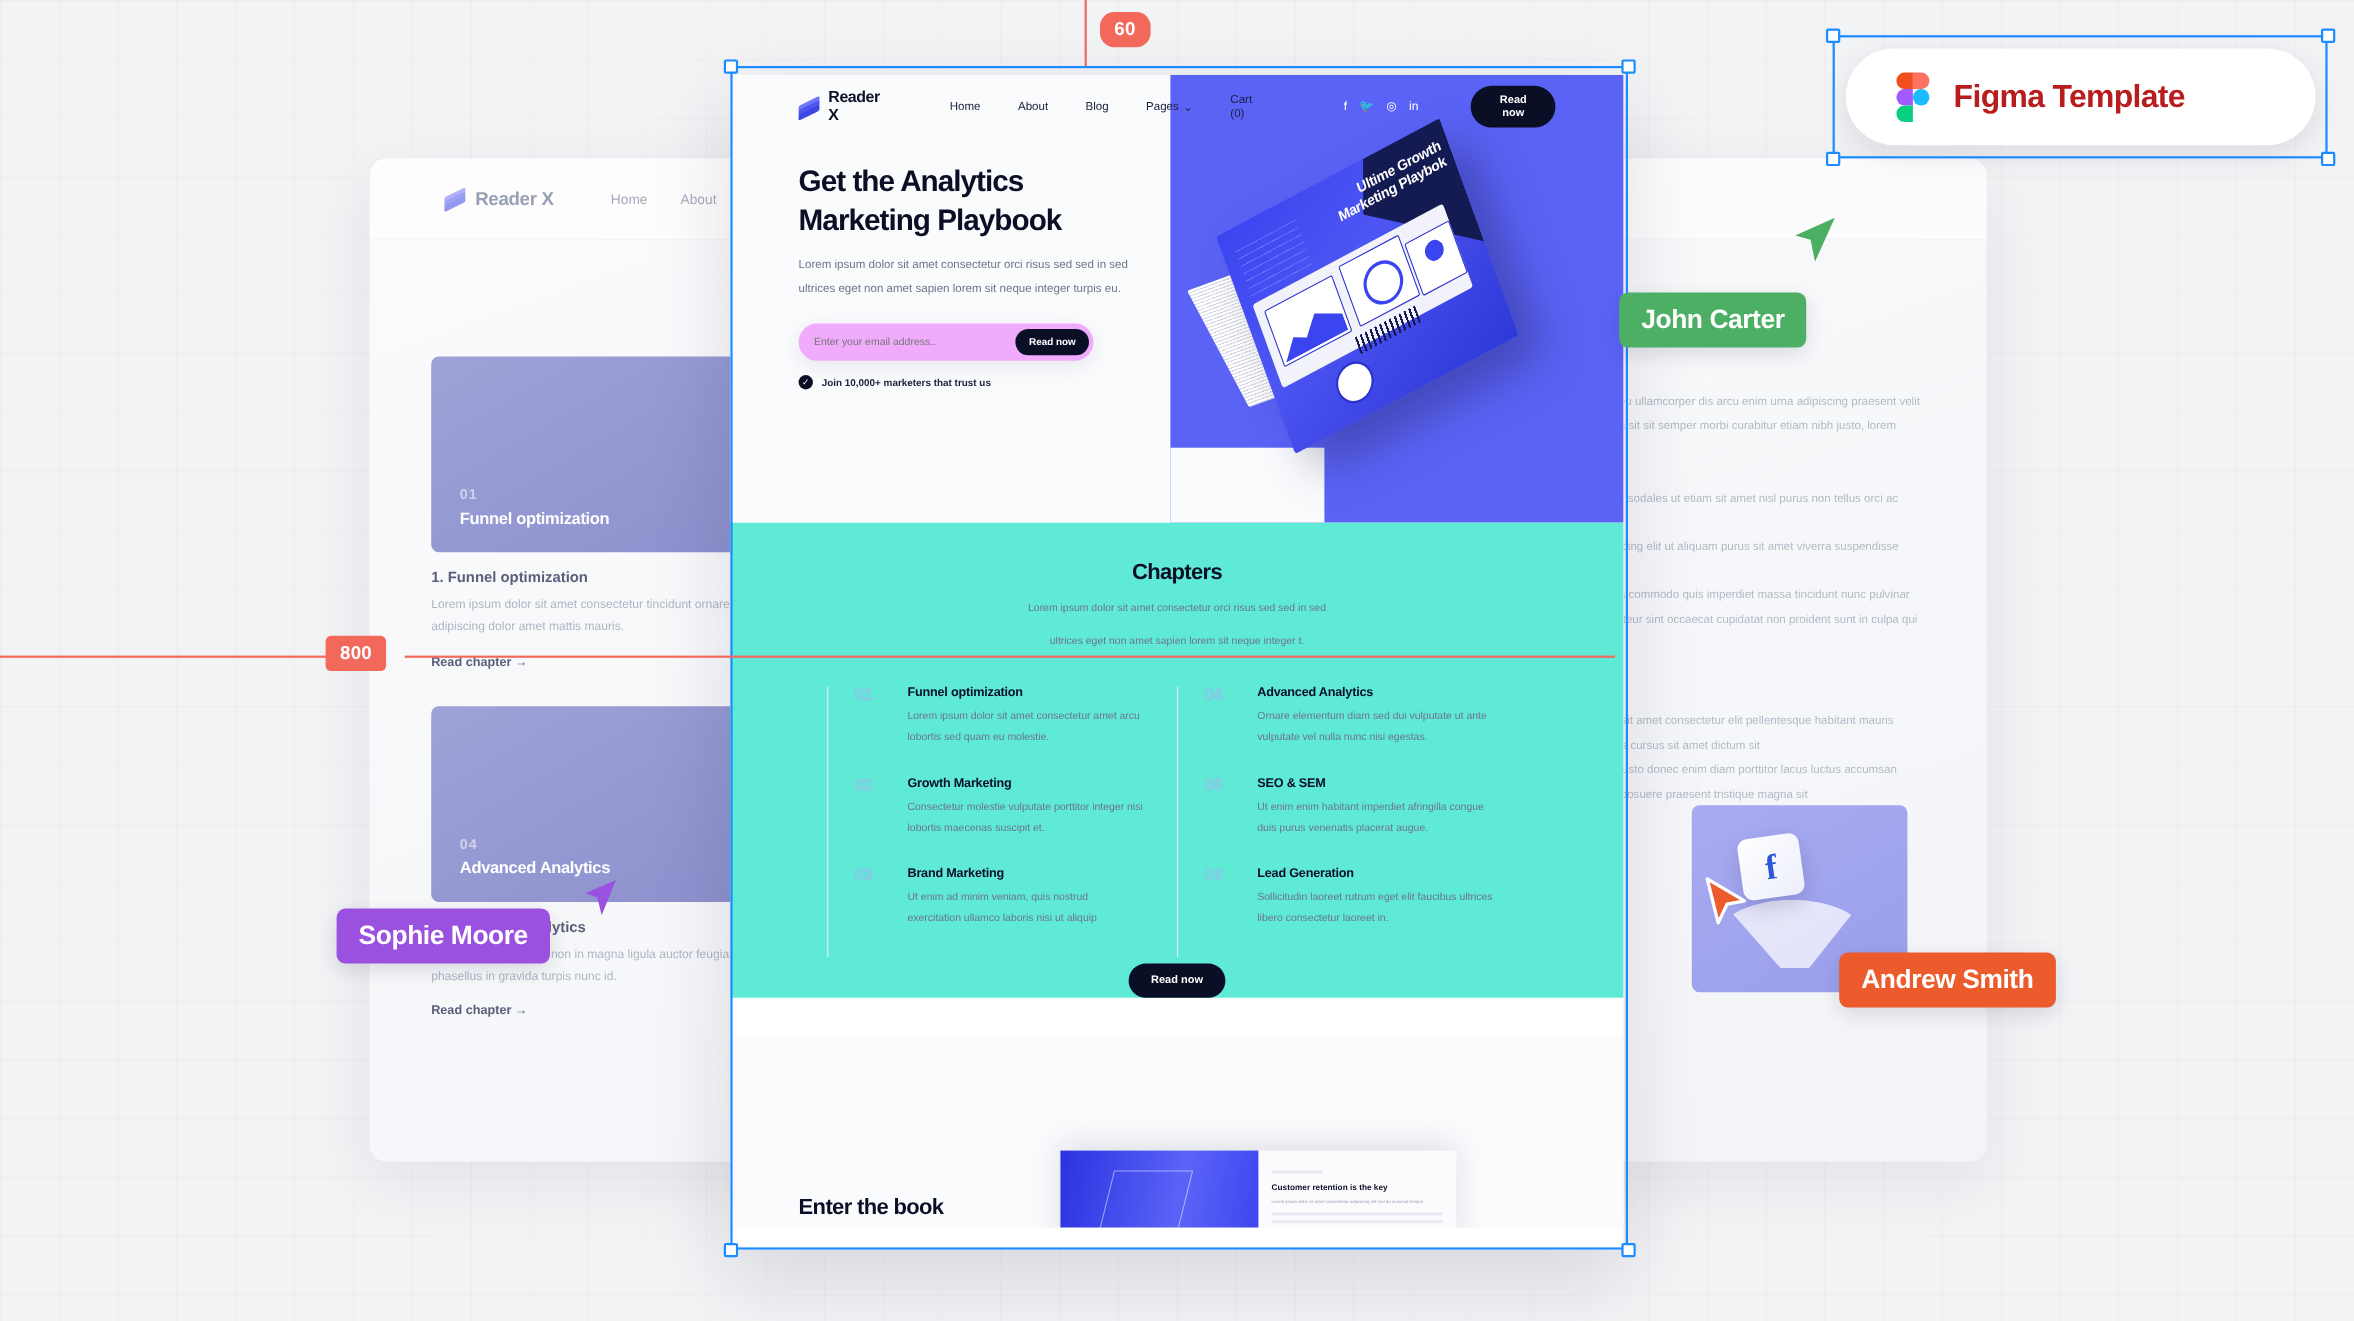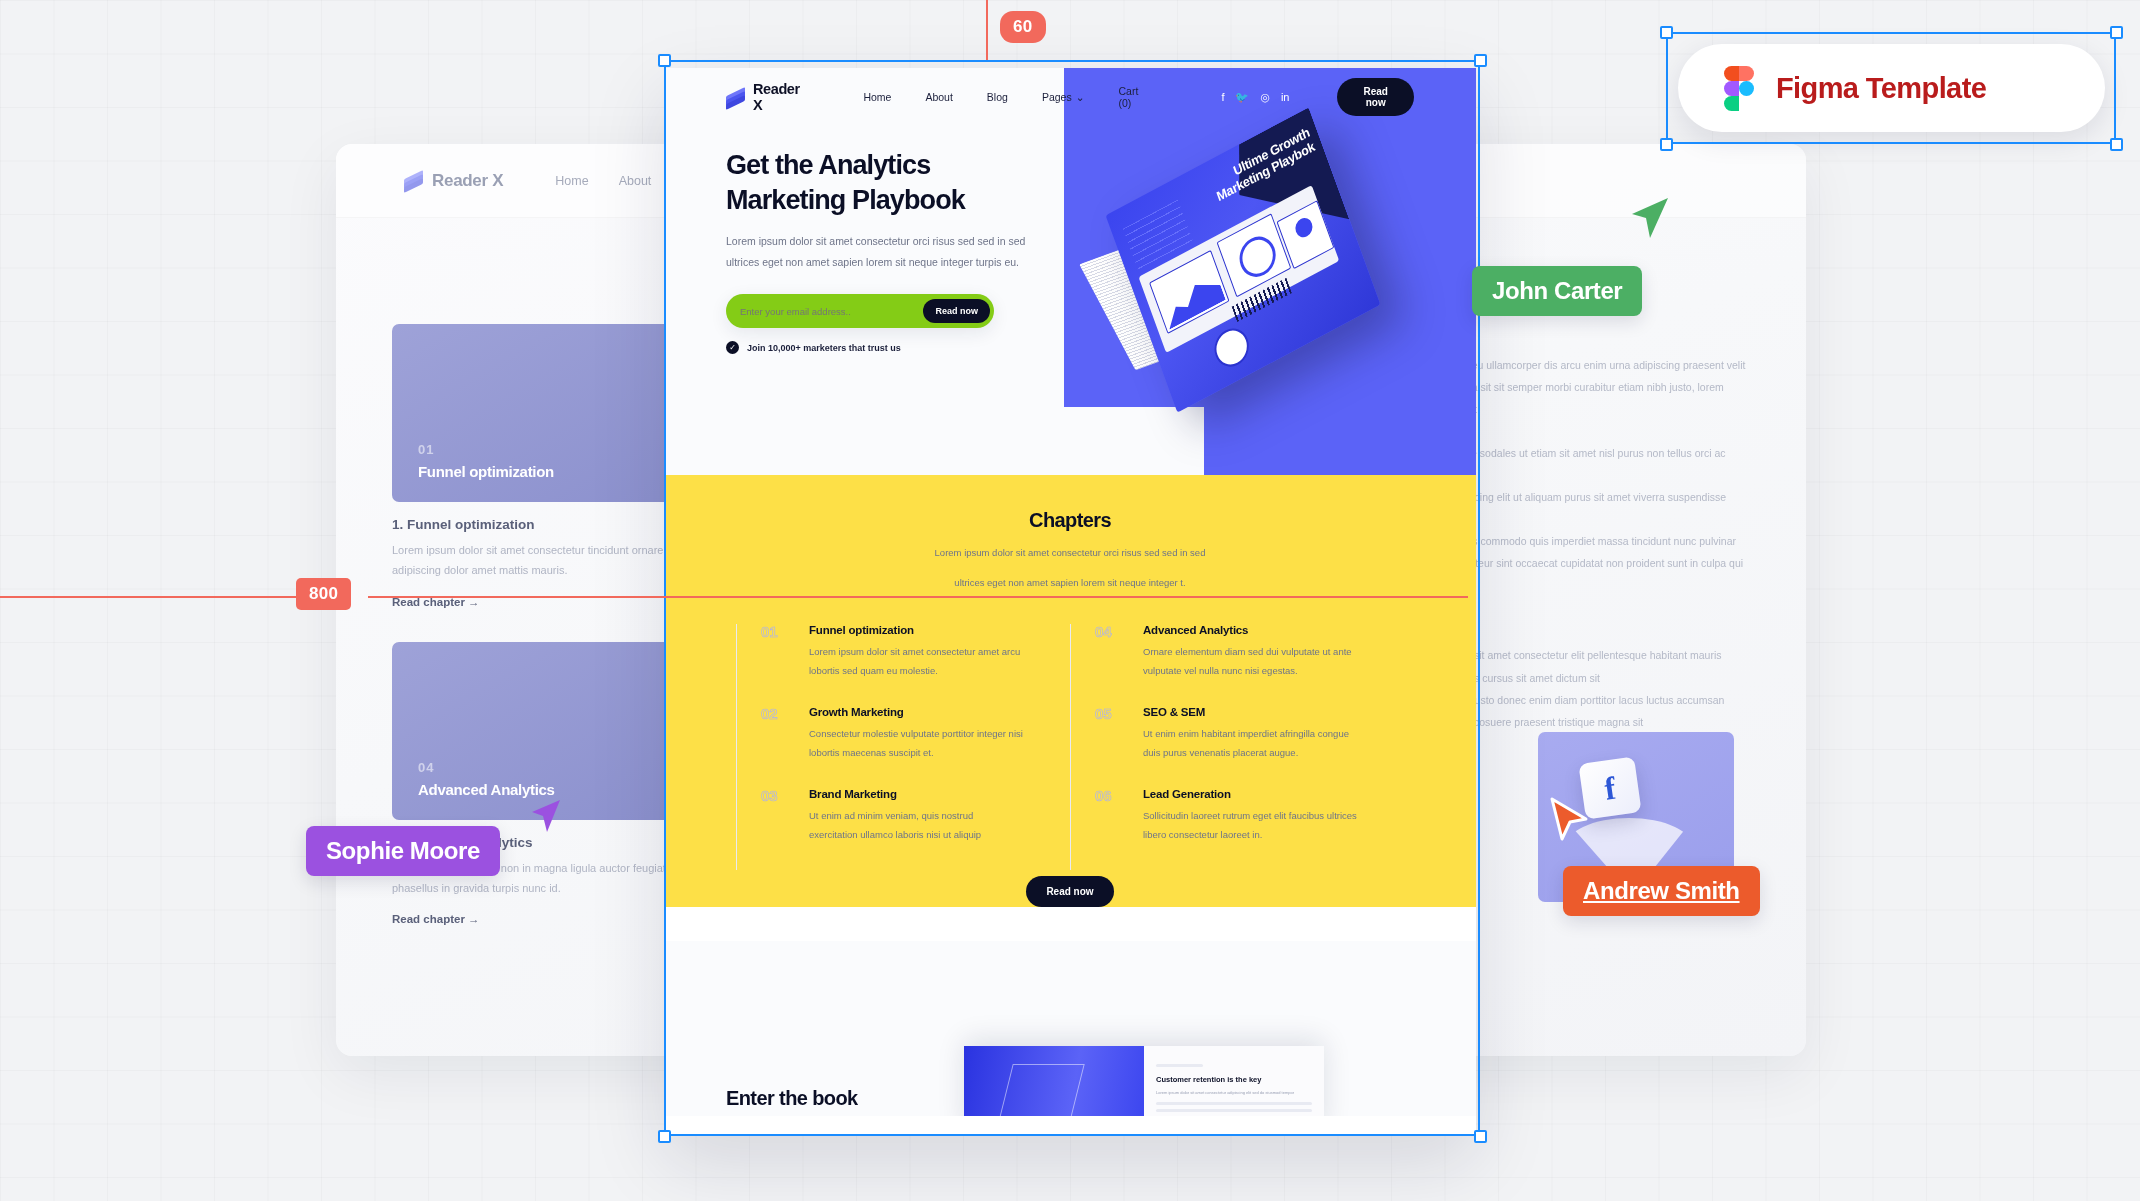--- a/index.html
+++ b/index.html
@@ -123,21 +123,21 @@
     background: #0b0f26; color: #fff; border: none; border-radius: 20px;
     font-size: 10px; font-weight: 700; padding: 8px 15px; cursor: pointer;
     font-family: "Liberation Sans", sans-serif;
   }
   .fg-hero-copy { position: relative; z-index: 5; padding: 22px 0 0 62px; width: 440px; }
   .fg-hero-copy h1 {
     font-size: 27px; line-height: 1.28; font-weight: 800; color: #0b0f26; letter-spacing: -.9px;
   }
   .fg-hero-copy p { font-size: 10.5px; color: #6e7489; line-height: 1.95; margin-top: 14px; width: 330px; }
   .email-row {
-    margin-top: 22px; width: 268px; height: 34px; background: #84cc16; border-radius: 20px;
+    margin-top: 22px; width: 268px; height: 34px; background: #f0abfc; border-radius: 20px;
     display: flex; align-items: center; padding: 0 4px 0 14px;
     box-shadow: 0 5px 18px rgba(25,30,70,.09);
   }
   .email-row input {
     flex: 1; border: none; outline: none; font-size: 9.5px; color: #3b4059;
     font-family: "Liberation Sans", sans-serif; background: transparent;
   }
   .email-row .btn-dark { font-size: 9px; padding: 7px 12px; }
   .trust { margin-top: 13px; display: flex; align-items: center; gap: 8px; }
   .trust .chk {
@@ -179,21 +179,21 @@
   .book .coin{position:absolute;left:56px;top:158px;width:36px;height:36px;border-radius:50%;background:#fff;border:2px solid #2b33cf;}
   .book .lines{position:absolute;left:12px;top:20px;width:62px;height:44px;
     background:repeating-linear-gradient(180deg,#6d76ff 0 1px,transparent 1px 7px);opacity:.8;}
   .book-pages {
     position:absolute; left: 12px; top: 104px; width: 54px; height: 120px;
     background: repeating-linear-gradient(180deg,#fff 0 2px,#d7dae6 2px 3px);
     transform: rotate(-28deg) skewY(8deg); border-radius: 2px;
   }
 
   
-  .fg-chapters { background: #fde047; padding: 34px 0 0; }
+  .fg-chapters { background: #5eead4; padding: 34px 16px 0; }
   .fg-chapters h2 { text-align: center; font-size: 20px; font-weight: 800; color: #0b0f26; letter-spacing:-.6px;}
   .fg-chapters .sub { text-align:center; font-size: 9.5px; color: #6e7489; line-height: 2; margin-top: 11px; }
   .ch-grid { display: grid; grid-template-columns: 1fr 1fr; margin: 32px 72px 0; }
   .ch-col { padding-left: 24px; border-left: 1px solid #e9eaf2; }
   .ch-item { display: flex; gap: 18px; margin-bottom: 26px; }
   .ch-num {
     font-size: 15px; font-weight: 700; color: #a8aef6; letter-spacing: 0px;
     flex: none; width: 30px; line-height: 1;
     -webkit-text-stroke: 0.6px #a8aef6; color: transparent;
   }
@@ -541,15 +541,15 @@
       <path d="M30 2 L2 14 L13 18 L17 34 Z" fill="#9b51e0"></path>
     </svg>
   </div>
   <div class="name-tag" style="left:306px; top:826px; background:#9b51e0;">Sophie Moore</div>
 
   <div class="cursor" style="left:1548px; top:795px;">
     <svg width="44" height="50" viewBox="0 0 44 50">
       <path d="M4 4 L38 24 L22 27 L14 44 Z" fill="#ec5b2c" stroke="#ffffff" stroke-width="3" stroke-linejoin="round"></path>
     </svg>
   </div>
-  <div class="name-tag" style="left:1563px; top:866px; background:#ec5b2c;text-decoration:underline;">Andrew Smith</div>
+  <div class="name-tag" style="left:1672px; top:866px; background:#ec5b2c;">Andrew Smith</div>
 
 </div>
 
 </body></html>

